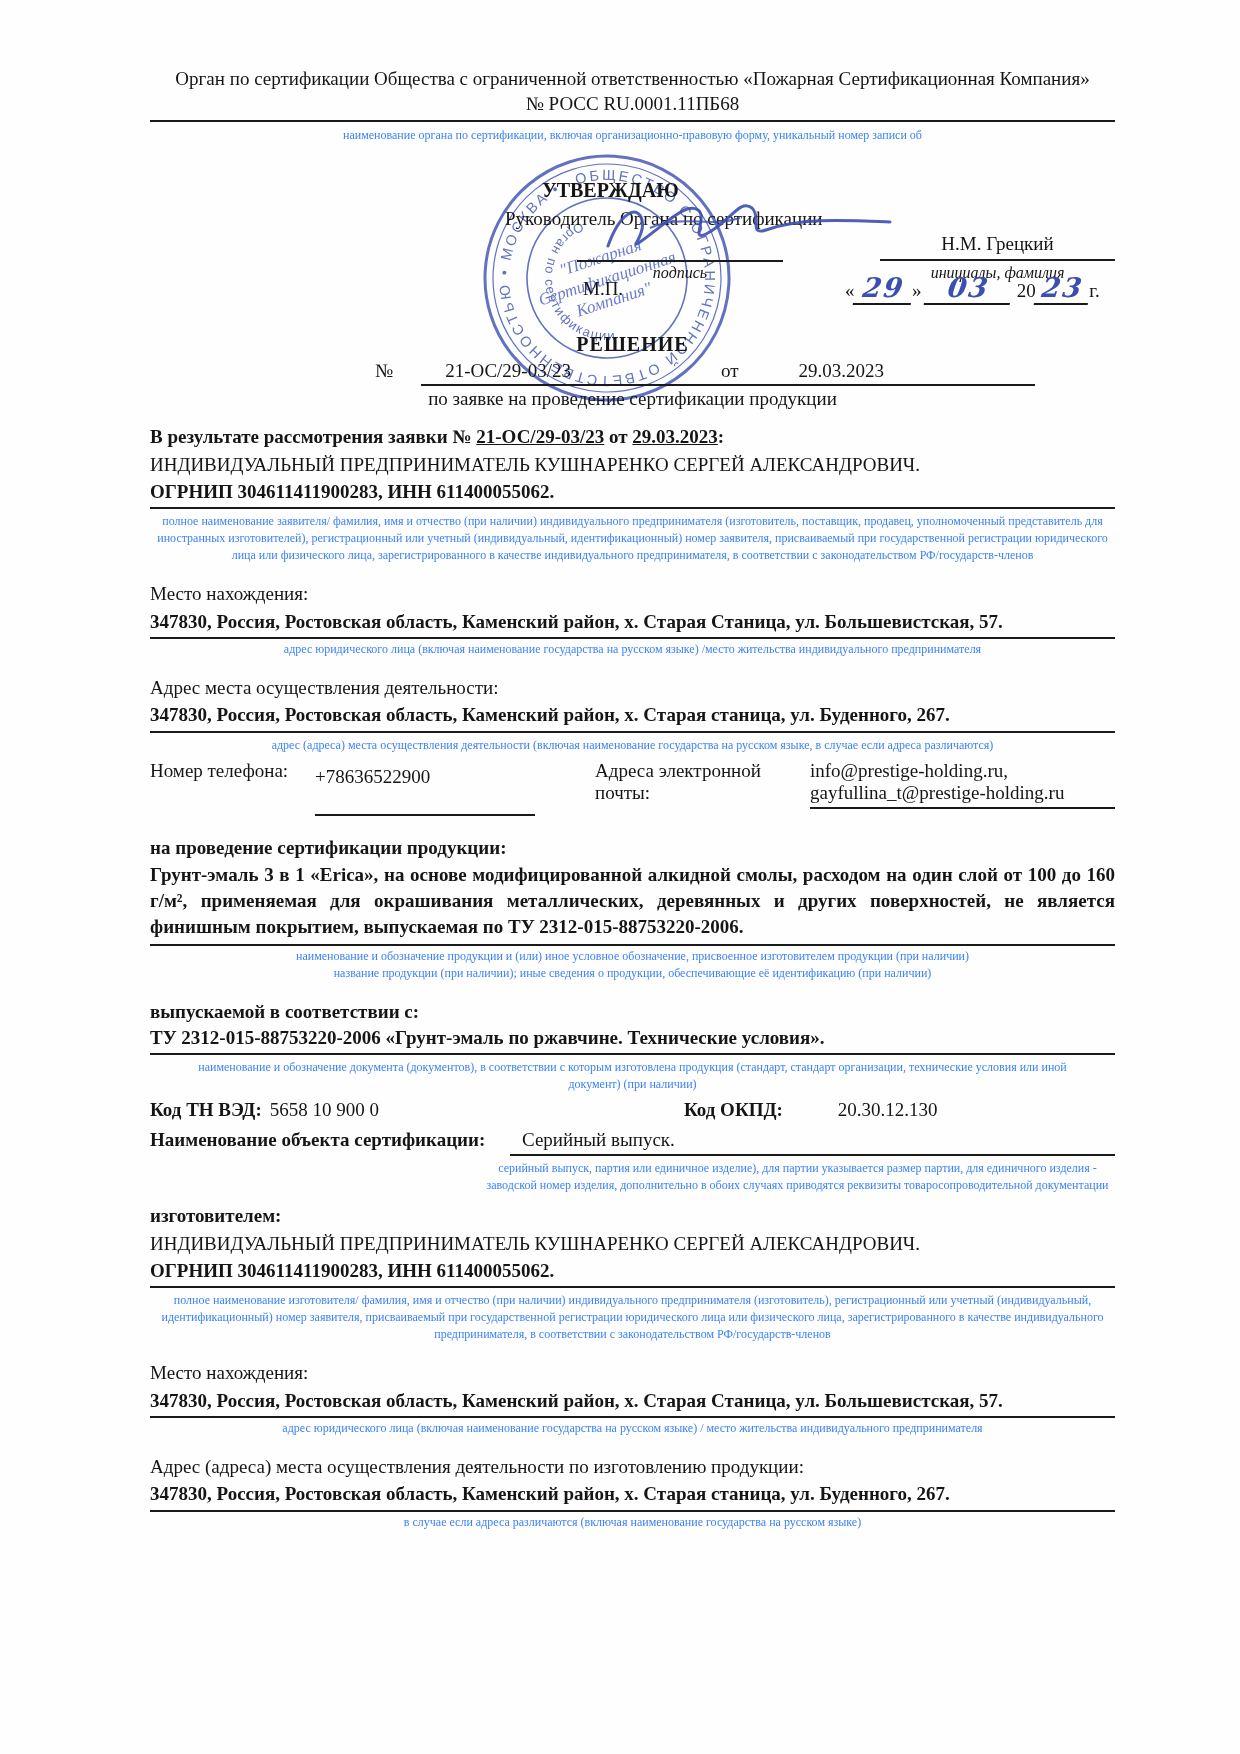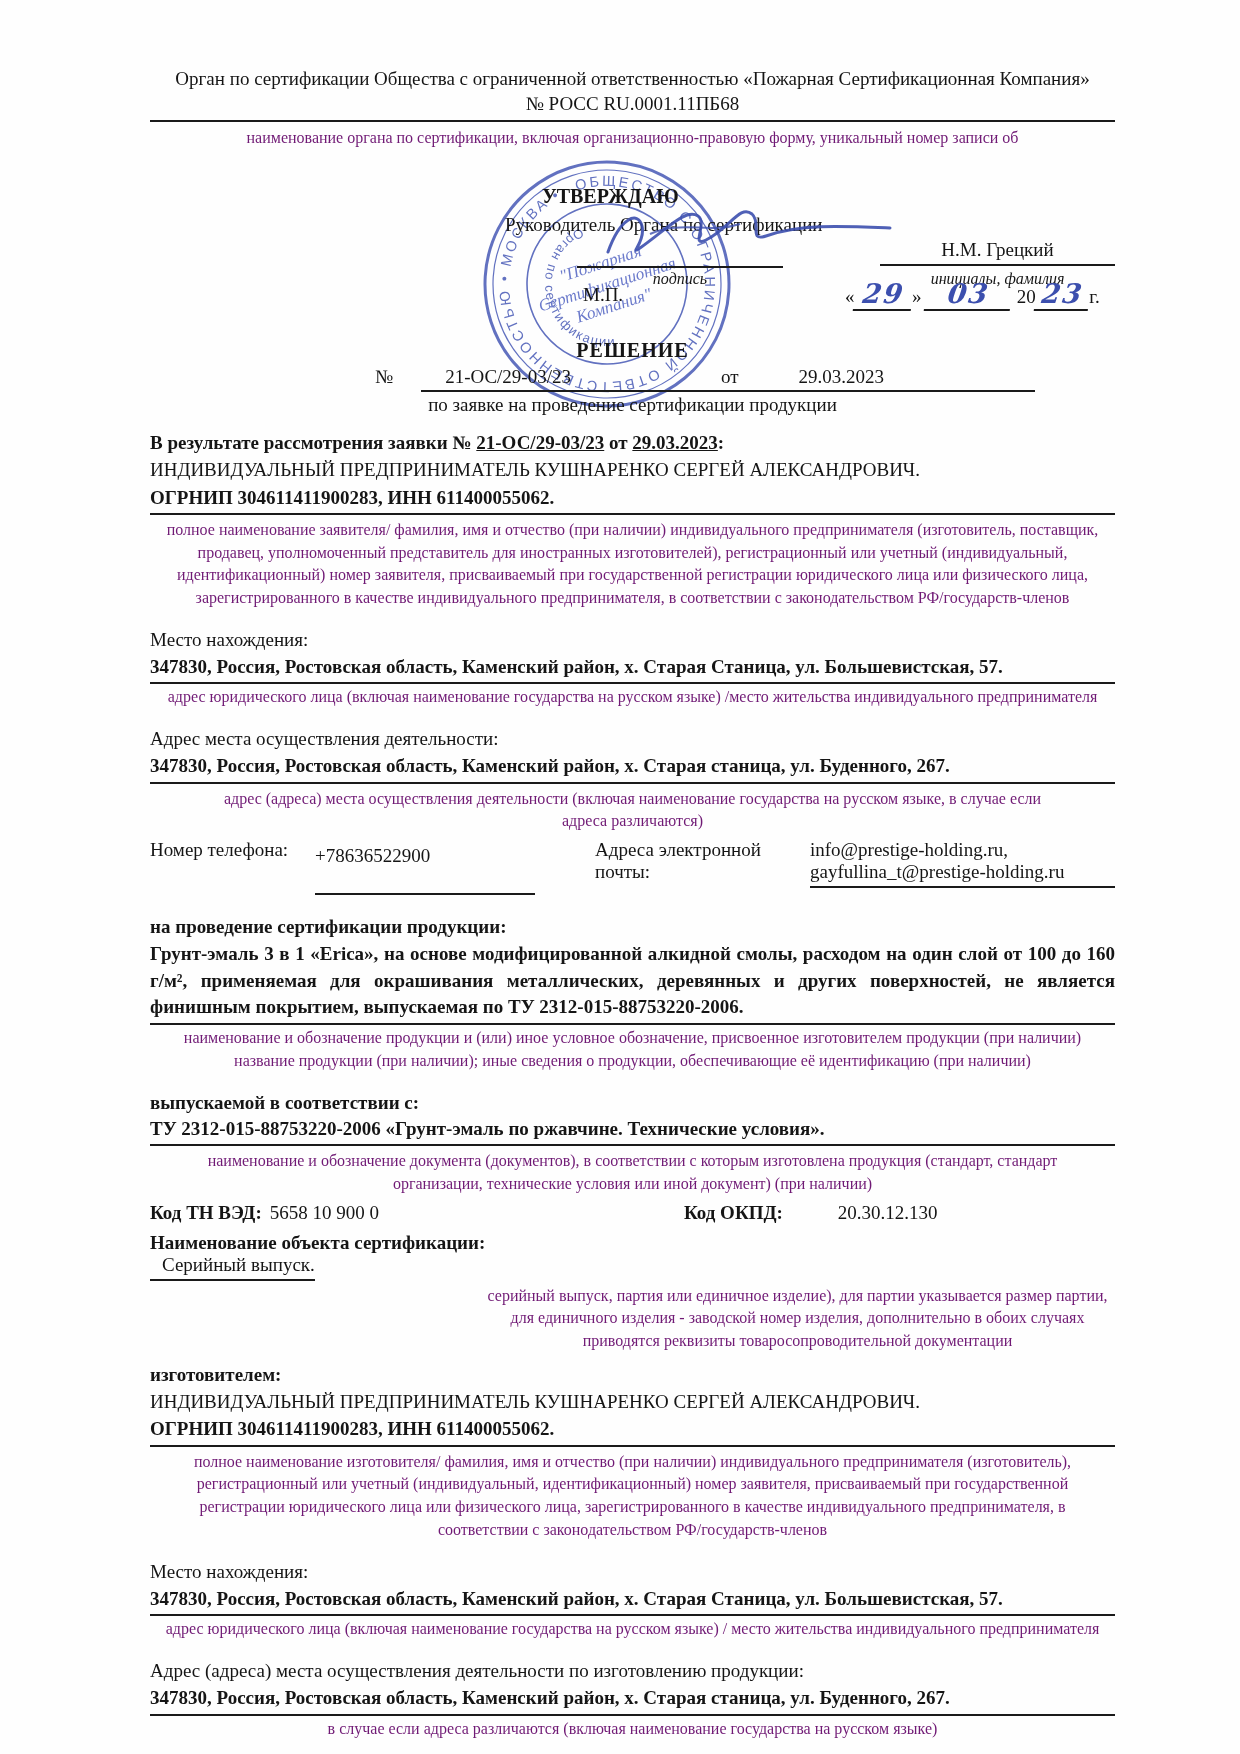--- a/index.html
+++ b/index.html
@@ -9,21 +9,21 @@
     margin:0 auto;
     background:#fefefe;
     font-family:"Liberation Serif","DejaVu Serif",serif;
     color:#151515;
     overflow:hidden;
   }
   .content{position:absolute;left:150px;top:0;width:965px;}
   .center{text-align:center;}
   .bold{font-weight:bold;}
   .main{font-size:19px;line-height:1.28;}
-  .note{font-size:16px;line-height:1.42;text-align:center;color:#701a75;margin-top:2px;}
+  .note{font-size:12px;line-height:1.42;text-align:center;color:#3b82f6;margin-top:2px;}
   .rule{border-bottom:2px solid #1a1a1a;font-weight:bold;}
   .hdr{font-size:19px;line-height:1.32;}
   .ink{color:#3c4fae;font-style:italic;font-weight:bold;font-family:"DejaVu Serif",serif;}
   .ink-big{font-size:27px;letter-spacing:2px;transform:skewX(-8deg);display:inline-block;}
   .lbl-val-row{display:flex;align-items:flex-start;}
   .u-cell{border-bottom:2px solid #1a1a1a;}
   .sec{margin-top:18px;}
   
   .approve{position:relative;height:256px;}
   .abs{position:absolute;}
@@ -141,21 +141,21 @@
     <div class="main rule" style="margin-top:2px;padding-bottom:3px;">ТУ 2312-015-88753220-2006 «Грунт-эмаль по ржавчине. Технические условия».</div>
     <div class="note" style="padding:2px 30px 0 30px;">наименование и обозначение документа (документов), в соответствии с которым изготовлена продукция (стандарт, стандарт организации, технические условия или иной документ) (при наличии)</div>
 
     <div class="codes-row">
       <span class="bold">Код ТН ВЭД:</span>
       <span style="margin-left:8px;">5658 10 900 0</span>
       <span class="bold" style="margin-left:305px;">Код ОКПД:</span>
       <span style="margin-left:55px;">20.30.12.130</span>
     </div>
 
-    <div class="lbl-val-row" style="margin-top:8px;font-size:19px;flex-direction:column;">
+    <div class="lbl-val-row" style="margin-top:8px;font-size:19px;">
       <span class="bold" style="width:360px;">Наименование объекта сертификации:</span>
       <span class="u-cell" style="flex:1;padding:0 0 3px 12px;">Серийный выпуск.</span>
     </div>
     <div class="note" style="padding:2px 0 0 330px;text-align:center;">серийный выпуск, партия или единичное изделие), для партии указывается размер партии, для единичного изделия - заводской номер изделия, дополнительно в обоих случаях приводятся реквизиты товаросопроводительной документации</div>
 
     <div class="main bold" style="margin-top:10px;">изготовителем:</div>
     <div class="main" style="margin-top:3px;">ИНДИВИДУАЛЬНЫЙ ПРЕДПРИНИМАТЕЛЬ КУШНАРЕНКО СЕРГЕЙ АЛЕКСАНДРОВИЧ.</div>
     <div class="main rule" style="margin-top:3px;padding-bottom:3px;">ОГРНИП 304611411900283, ИНН 611400055062.</div>
     <div class="note" style="padding:2px 10px 0 10px;">полное наименование изготовителя/ фамилия, имя и отчество (при наличии) индивидуального предпринимателя (изготовитель), регистрационный или учетный (индивидуальный, идентификационный) номер заявителя, присваиваемый при государственной регистрации юридического лица или физического лица, зарегистрированного в качестве индивидуального предпринимателя, в соответствии с законодательством РФ/государств-членов</div>
 

